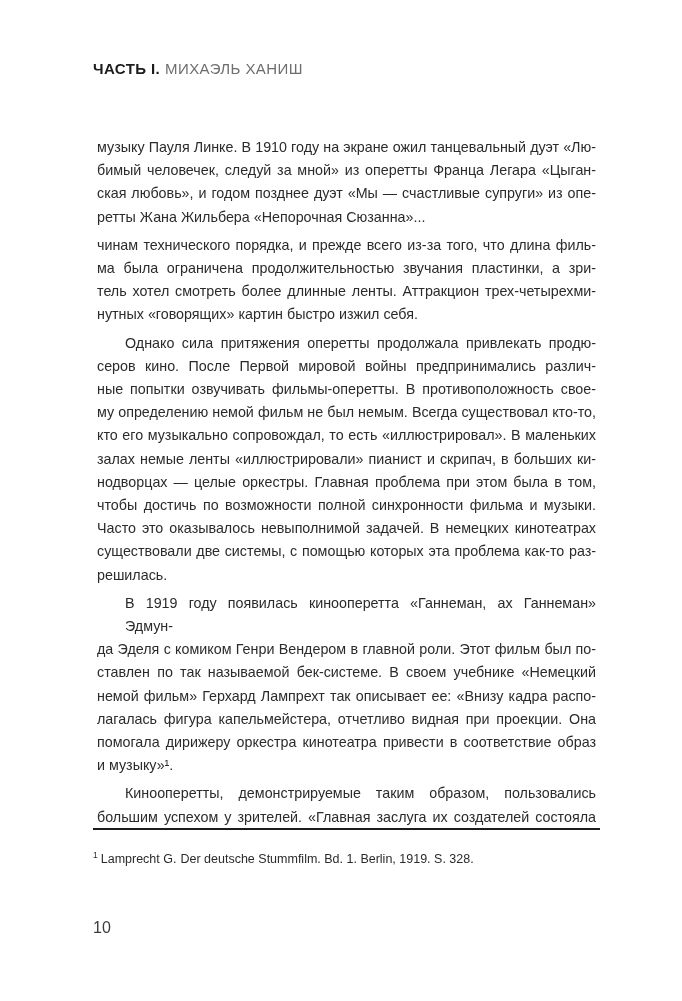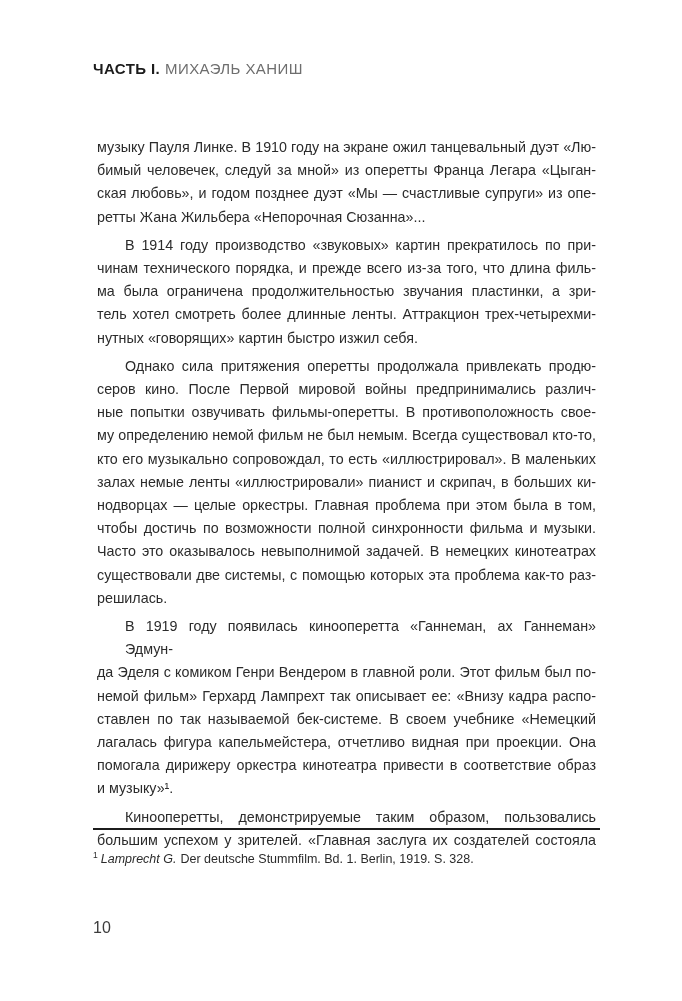--- a/index.html
+++ b/index.html
@@ -60,21 +60,20 @@
     font-size: 12.5px;
     line-height: 17px;
     color: #2b2b2b;
   }
   .footnote .fn-marker {
     font-size: 8.5px;
     vertical-align: super;
     margin-right: 3px;
   }
   .footnote .fn-author {
-    font-style: italic;
     margin-right: 4px;
   }
 
   .page-number {
     position: absolute;
     left: 93px;
     top: 919px;
     font-size: 16px;
     color: #3c3c3c;
   }
@@ -87,21 +86,20 @@
 </header>
 
 <main class="text-block" id="text-block">
     <div class="paragraph">
       <div class="line">музыку Пауля Линке. В 1910 году на экране ожил танцевальный дуэт «Лю-</div>
       <div class="line">бимый человечек, следуй за мной» из оперетты Франца Легара «Цыган-</div>
       <div class="line">ская любовь», и годом позднее дуэт «Мы — счастливые супруги» из опе-</div>
       <div class="line last">ретты Жана Жильбера «Непорочная Сюзанна»...</div>
     </div>
     <div class="paragraph">
-      <div class="line indent">В 1914 году производство «звуковых» картин прекратилось по при-</div>
       <div class="line">чинам технического порядка, и прежде всего из-за того, что длина филь-</div>
       <div class="line">ма была ограничена продолжительностью звучания пластинки, а зри-</div>
       <div class="line">тель хотел смотреть более длинные ленты. Аттракцион трех-четырехми-</div>
       <div class="line last">нутных «говорящих» картин быстро изжил себя.</div>
     </div>
     <div class="paragraph">
       <div class="line indent">Однако сила притяжения оперетты продолжала привлекать продю-</div>
       <div class="line">серов кино. После Первой мировой войны предпринимались различ-</div>
       <div class="line">ные попытки озвучивать фильмы-оперетты. В противоположность свое-</div>
       <div class="line">му определению немой фильм не был немым. Всегда существовал кто-то,</div>
@@ -109,22 +107,22 @@
       <div class="line">залах немые ленты «иллюстрировали» пианист и скрипач, в больших ки-</div>
       <div class="line">нодворцах — целые оркестры. Главная проблема при этом была в том,</div>
       <div class="line">чтобы достичь по возможности полной синхронности фильма и музыки.</div>
       <div class="line">Часто это оказывалось невыполнимой задачей. В немецких кинотеатрах</div>
       <div class="line">существовали две системы, с помощью которых эта проблема как-то раз-</div>
       <div class="line last">решилась.</div>
     </div>
     <div class="paragraph">
       <div class="line indent">В 1919 году появилась кинооперетта «Ганнеман, ах Ганнеман» Эдмун-</div>
       <div class="line">да Эделя с комиком Генри Вендером в главной роли. Этот фильм был по-</div>
+      <div class="line">ставлен по так называемой бек-системе. В своем учебнике «Немецкий</div>
       <div class="line">немой фильм» Герхард Лампрехт так описывает ее: «Внизу кадра распо-</div>
-      <div class="line">ставлен по так называемой бек-системе. В своем учебнике «Немецкий</div>
       <div class="line">лагалась фигура капельмейстера, отчетливо видная при проекции. Она</div>
       <div class="line">помогала дирижеру оркестра кинотеатра привести в соответствие образ</div>
       <div class="line last">и музыку»¹.</div>
     </div>
     <div class="paragraph">
       <div class="line indent">Кинооперетты, демонстрируемые таким образом, пользовались</div>
       <div class="line">большим успехом у зрителей. «Главная заслуга их создателей состояла</div>
     </div>
   </main>
 

